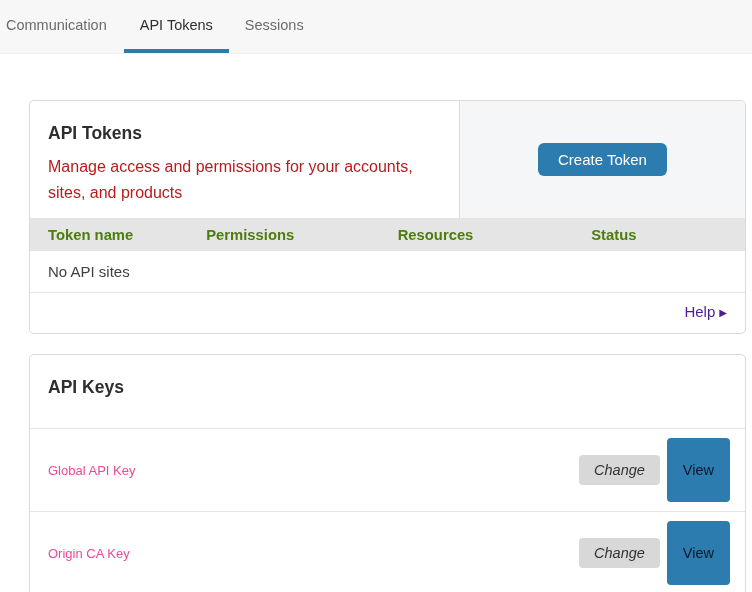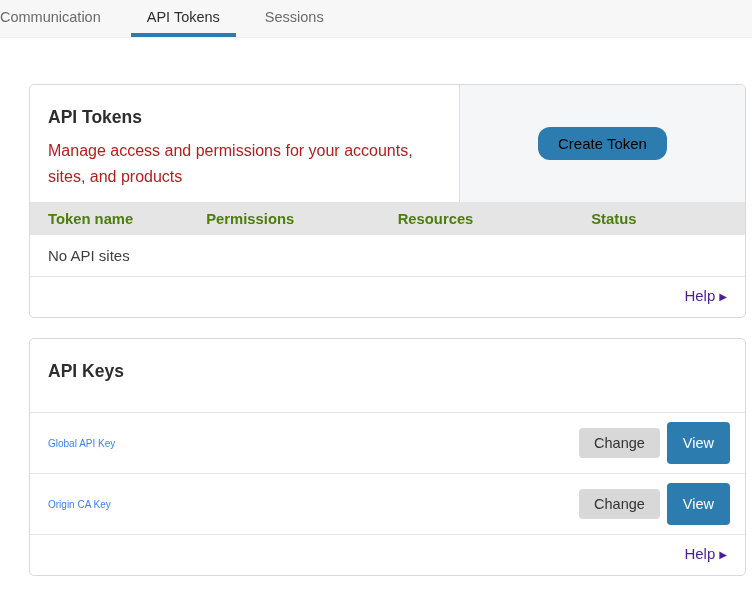--- a/index.html
+++ b/index.html
@@ -7,26 +7,26 @@
     width: 752px; height: 592px;
     background: #ffffff;
     font-family: "Liberation Sans", sans-serif;
     color: #333;
     overflow: hidden;
   }
 
   
   .tabbar {
     width: 100%;
-    height: 38px;
+    height: 54px;
     background: #f7f7f8;
     display: flex;
     align-items: stretch;
+    padding-left: 6px;
     border-bottom: 1px solid #f0f0f0;
-    gap: 13px;
   }
   .tab {
     display: flex;
     align-items: center;
     padding: 0 16px;
     font-size: 14.5px;
     color: #6b6b6b;
     border-bottom: 4px solid transparent;
     cursor: pointer;
     white-space: nowrap;
@@ -70,23 +70,23 @@
     margin-bottom: 10px;
   }
   .card-desc {
     font-size: 16px;
     color: #b91c1c;
     line-height: 1.6;
   }
 
   .btn-primary {
     background: #2c7cb0;
-    color: #000000;
+    color: #ffffff;
     border: none;
-    border-radius: 12px;
+    border-radius: 6px;
     font-family: "Liberation Sans", sans-serif;
     font-size: 15px;
     padding: 8px 20px;
     cursor: pointer;
   }
 
   
   .token-table-head {
     display: grid;
     grid-template-columns: 23.3% 28.2% 28.5% 1fr;
@@ -125,42 +125,43 @@
     border-bottom: 1px solid #e5e5e5;
   }
   .key-row {
     display: flex;
     align-items: center;
     padding: 9px 15px 9px 18px;
     border-bottom: 1px solid #e5e5e5;
   }
   .key-name {
     flex: 1;
-    font-size: 10px;
-    color: #3b82f6;
+    font-size: 13px;
+    color: #ec4899;
   }
   .btn-secondary {
     background: #d8d8d8;
     color: #333;
     border: none;
     border-radius: 4px;
     font-family: "Liberation Sans", sans-serif;
     font-size: 14.5px;
     padding: 7px 15px;
     margin-right: 7px;
     cursor: pointer;
+    font-style: italic;
   }
   .btn-view {
     background: #2c7cb0;
-    color: #ffffff;
+    color: #0f172a;
     border: none;
     border-radius: 4px;
     font-family: "Liberation Sans", sans-serif;
     font-size: 14.5px;
-    padding: 13px 16px;
+    padding: 24px 16px;
     cursor: pointer;
   }
 </style>
 </head>
 <body>
 
 <nav class="tabbar">
   <div class="tab first">Communication</div>
   <div class="tab active">API Tokens</div>
   <div class="tab">Sessions</div>

